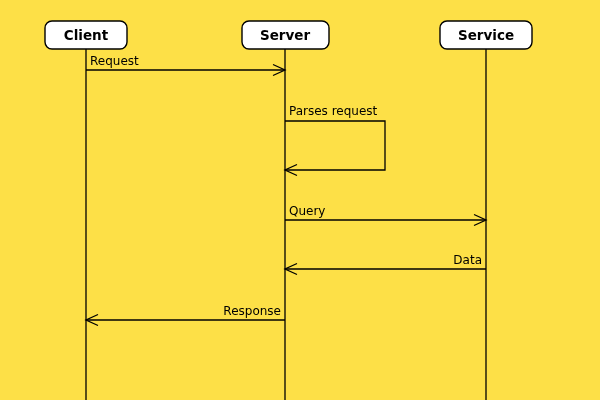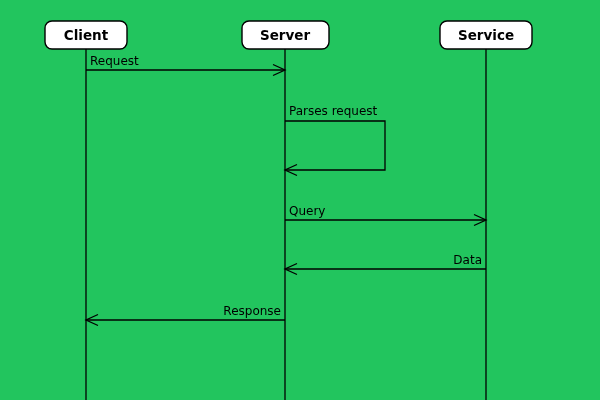--- a/index.html
+++ b/index.html
@@ -4,21 +4,21 @@
 <style>
   html, body {
     margin: 0;
     padding: 0;
     background: #ffffff;
   }
   #canvas {
     position: relative;
     width: 600px;
     height: 400px;
-    background: #22c55e;
+    background: #fde047;
     overflow: hidden;
     font-family: "DejaVu Sans", "Liberation Sans", sans-serif;
   }
   svg text {
     font-family: "DejaVu Sans", "Liberation Sans", sans-serif;
     fill: #000000;
   }
 </style>
 </head>
 <body>

